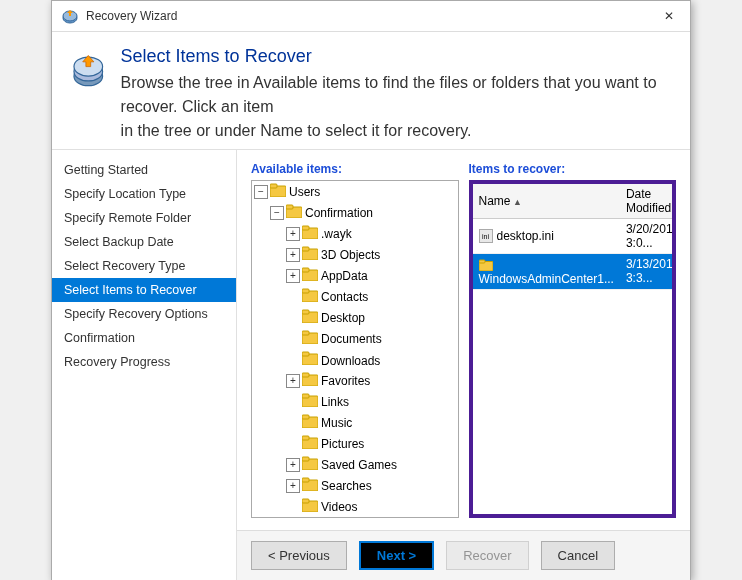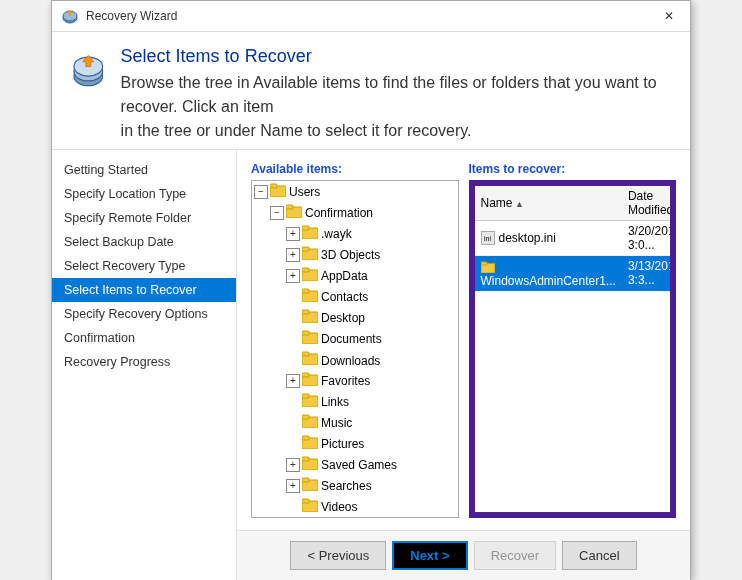--- a/index.html
+++ b/index.html
@@ -121,21 +121,21 @@
       background: #fff;
       font-size: 12px;
     }
     .recover-panel {
       flex: 1;
       display: flex;
       flex-direction: column;
       min-width: 0;
     }
     .recover-table {
-      border: 6px solid #4c1d95;
+      border: 4px solid #4c1d95;
       flex: 1;
       overflow-y: auto;
       background: #fff;
     }
     .recover-table table {
       width: 100%;
       border-collapse: collapse;
       font-size: 12px;
     }
     .recover-table th {
@@ -182,22 +182,22 @@
     }
     .tree-expander.no-expand {
       border: none;
       visibility: hidden;
     }
     
     .footer {
       border-top: 1px solid #ddd;
       padding: 10px 14px;
       display: flex;
-      justify-content: center;
-      gap: 6px;
+      justify-content: flex-start;
+      gap: 12px;
       background: #f5f5f5;
     }
     .btn {
       padding: 5px 16px;
       font-size: 13px;
       cursor: pointer;
       border: 1px solid #adadad;
       background: #e1e1e1;
       color: #333;
     }

